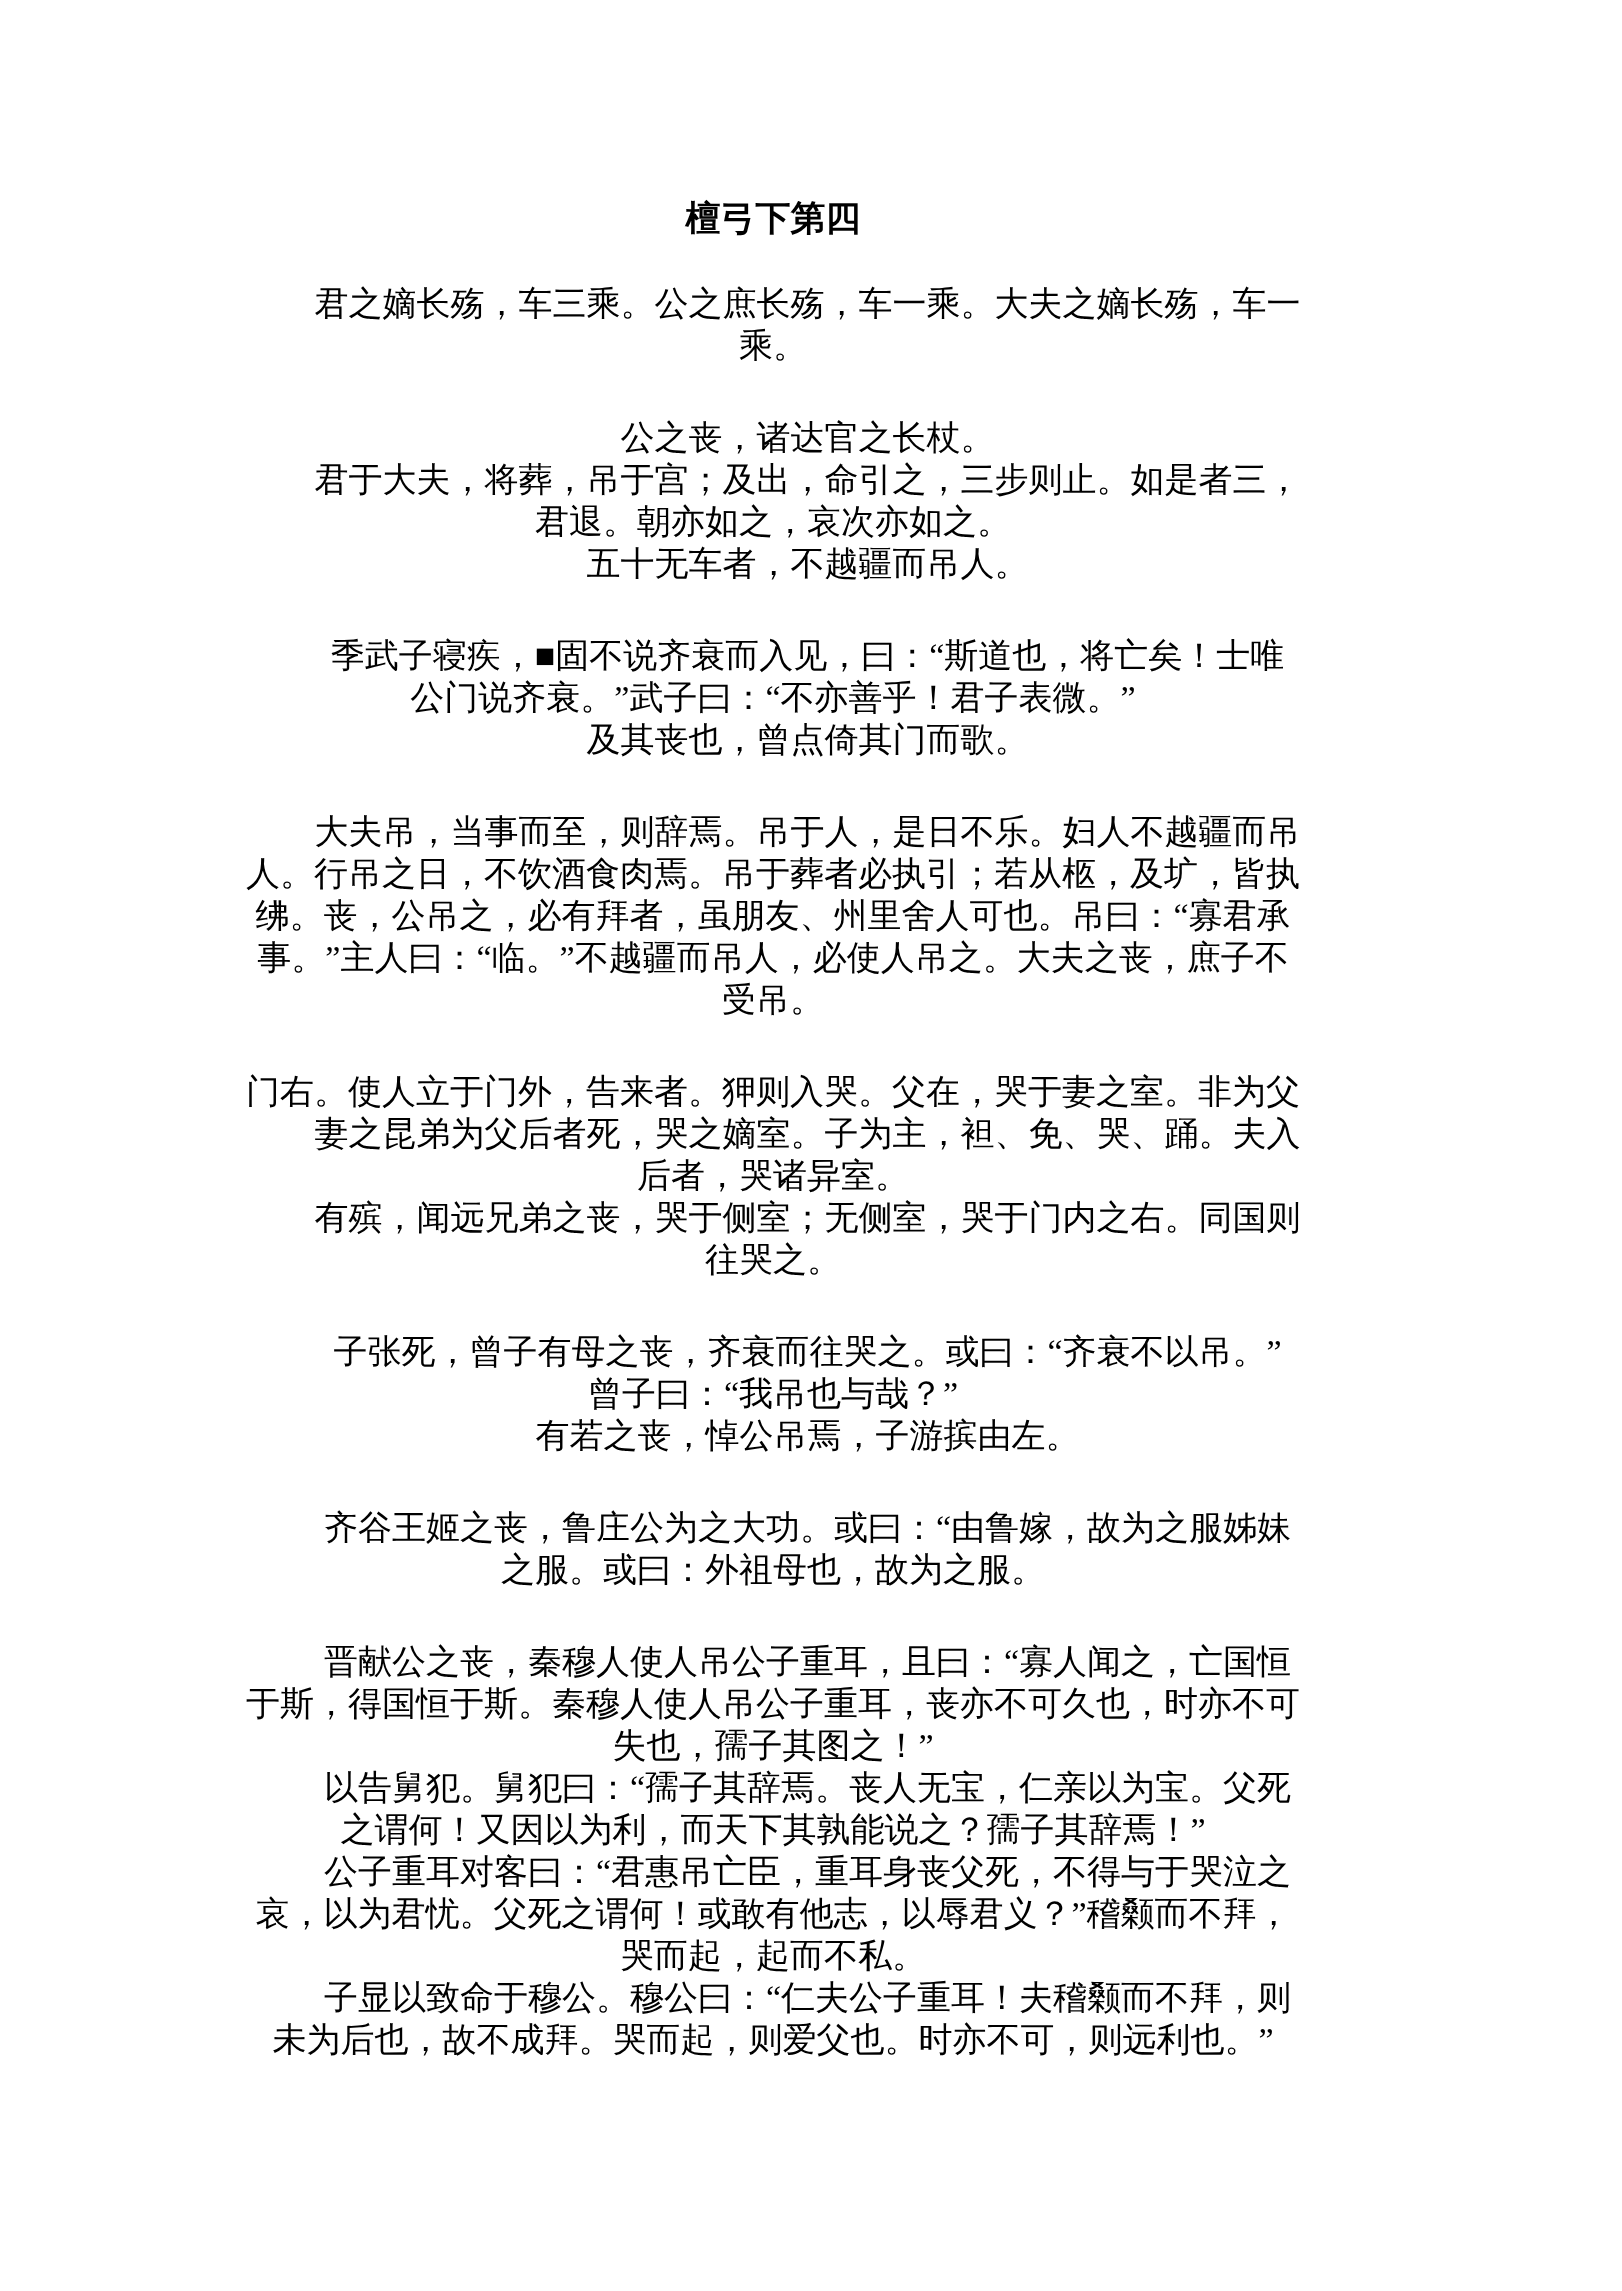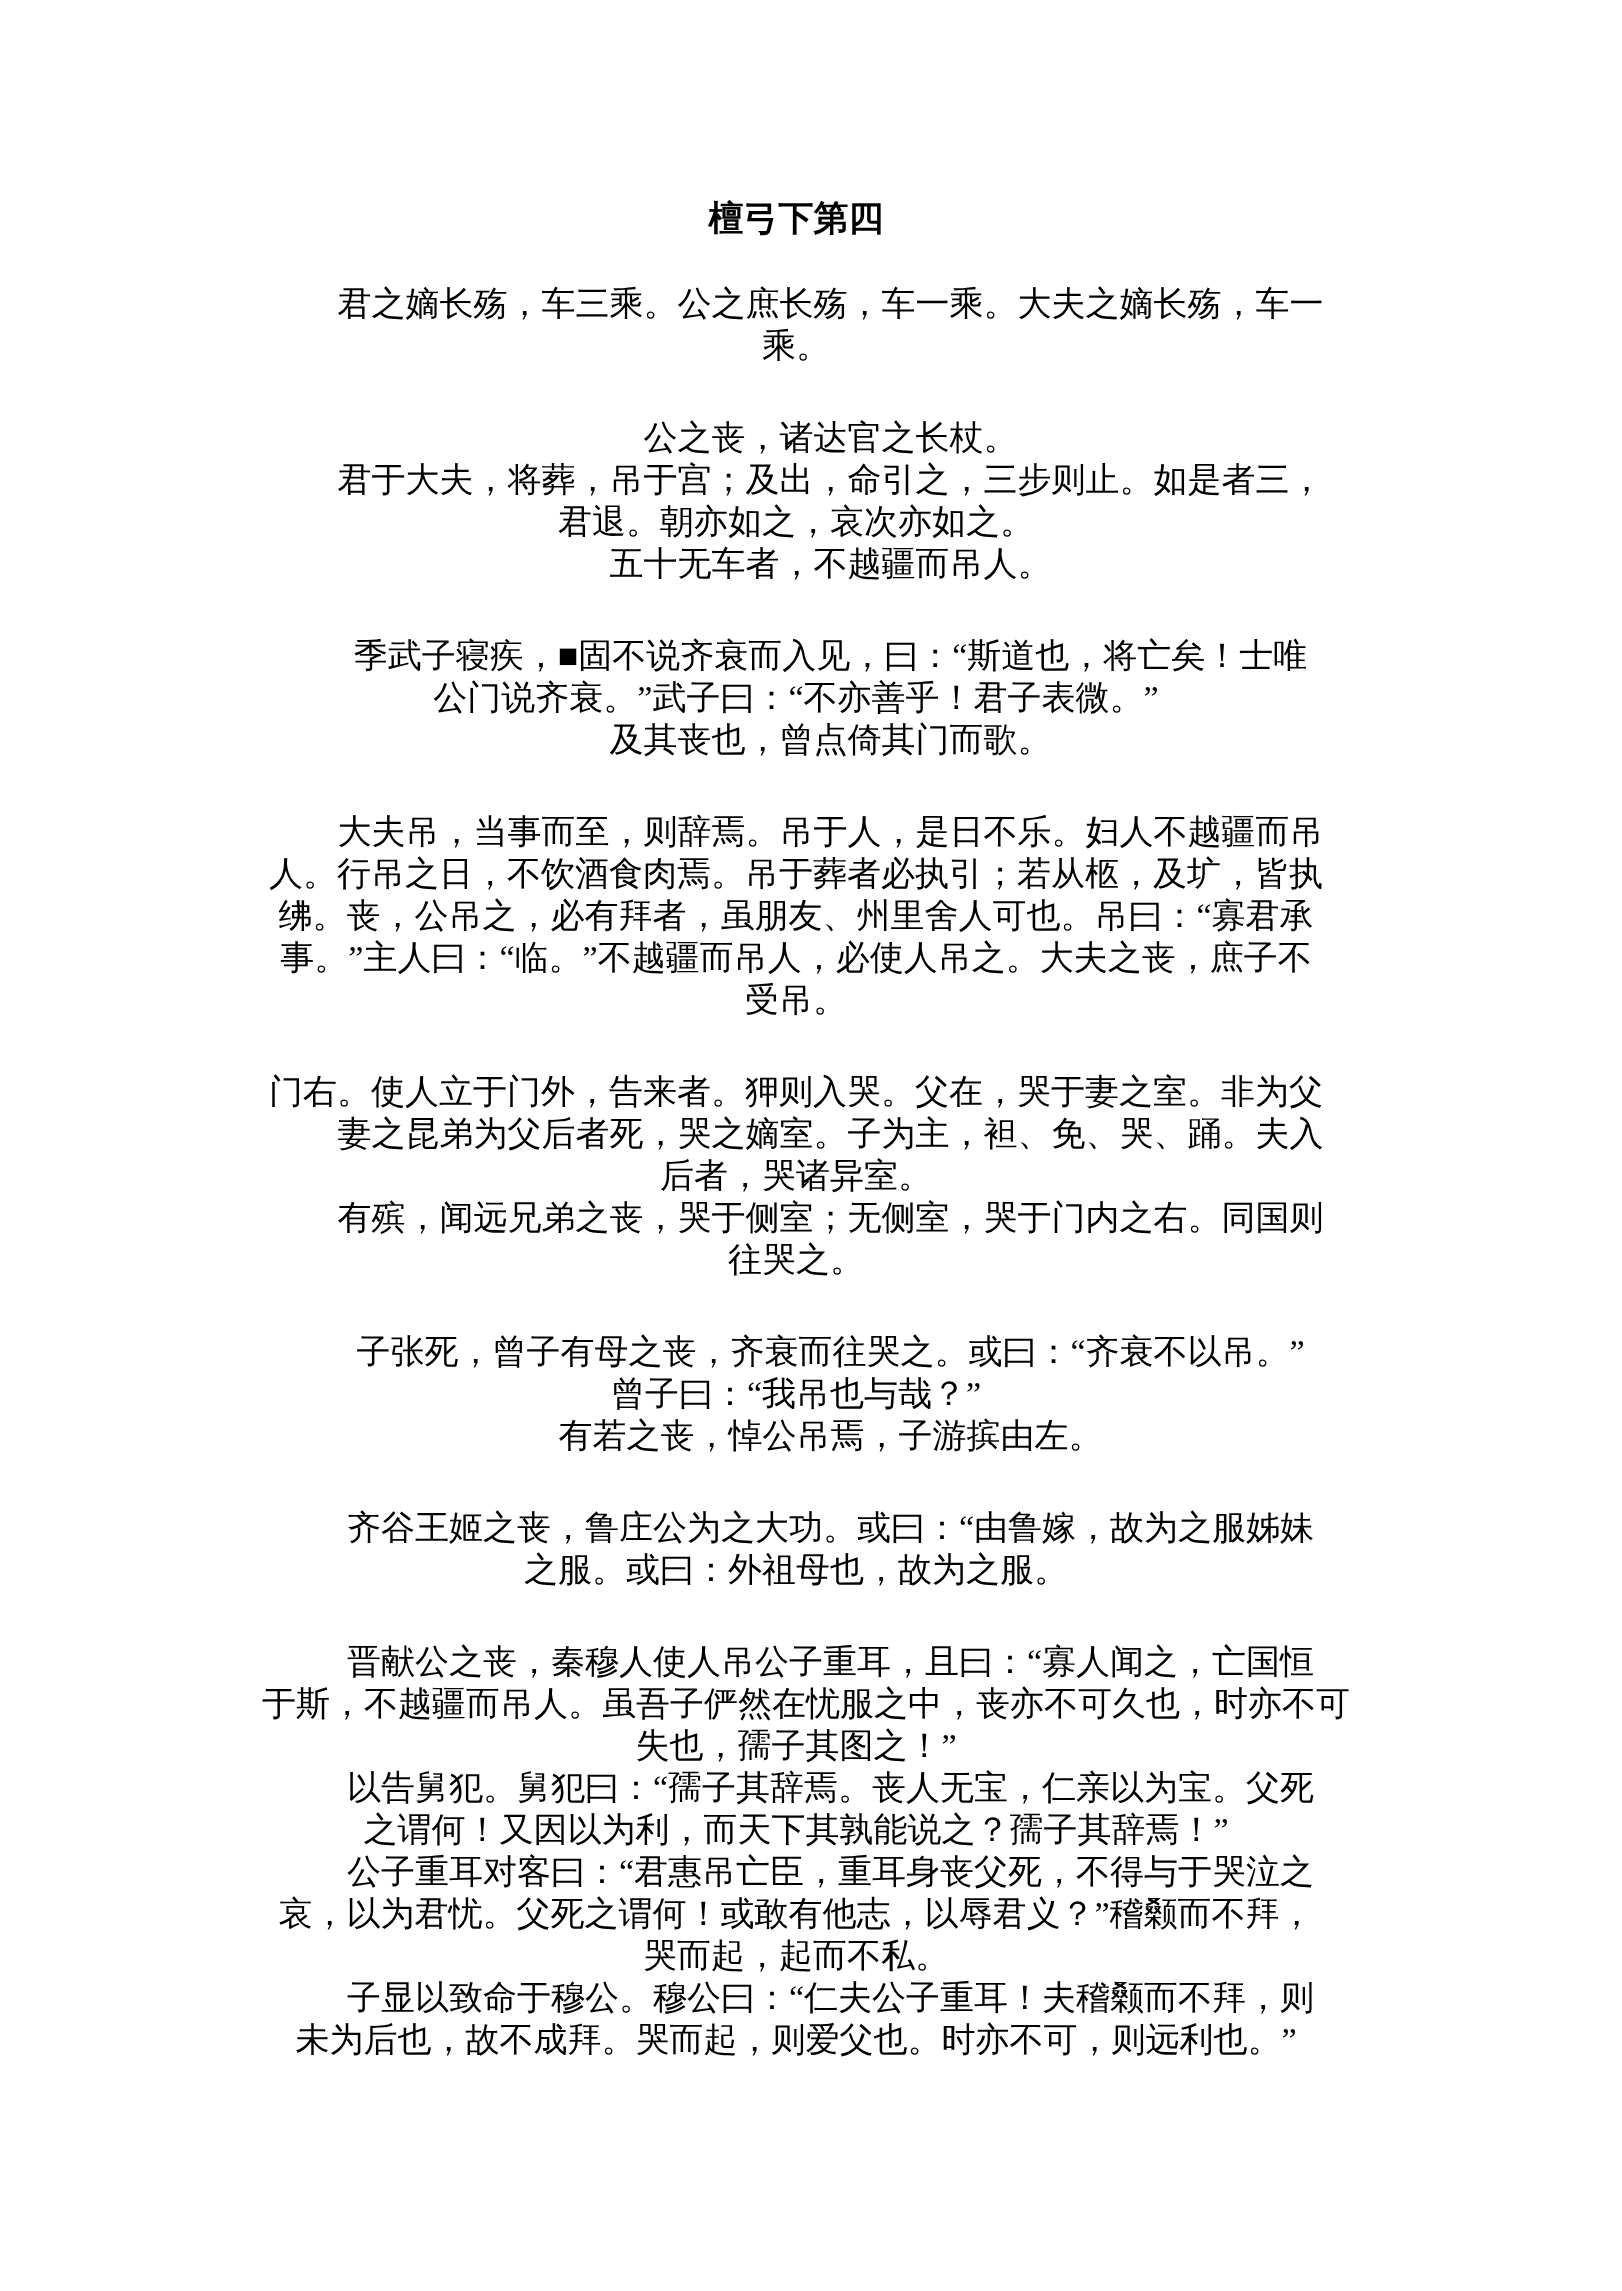--- a/index.html
+++ b/index.html
@@ -7,21 +7,21 @@
     position: relative;
     width: 1622px;
     height: 2292px;
     background: #ffffff;
     overflow: hidden;
     font-family: "Liberation Serif", "DejaVu Serif", serif;
     color: #000000;
   }
   .content {
     position: absolute;
-    left: 262px;
+    left: 239px;
     top: 198px;
     width: 1068px;
     font-size: 34px;
     line-height: 42px;
   }
   .doc-title {
     margin: 0 0 43px 0;
     font-size: 35px;
     font-weight: bold;
     line-height: 42px;
@@ -111,21 +111,21 @@
     <div class="section">
       <p class="para">
         <span class="line first">齐谷王姬之丧，鲁庄公为之大功。或曰：“由鲁嫁，故为之服姊妹</span>
         <span class="line">之服。或曰：外祖母也，故为之服。</span>
       </p>
     </div>
 
     <div class="section">
       <p class="para">
         <span class="line first">晋献公之丧，秦穆人使人吊公子重耳，且曰：“寡人闻之，亡国恒</span>
-        <span class="line">于斯，不越疆而吊人。虽吾子俨然在忧服之中，丧亦不可久也，时亦不可</span>
+        <span class="line">于斯，得国恒于斯。秦穆人使人吊公子重耳，丧亦不可久也，时亦不可</span>
         <span class="line">失也，孺子其图之！”</span>
       </p>
       <p class="para">
         <span class="line first">以告舅犯。舅犯曰：“孺子其辞焉。丧人无宝，仁亲以为宝。父死</span>
         <span class="line">之谓何！又因以为利，而天下其孰能说之？孺子其辞焉！”</span>
       </p>
       <p class="para">
         <span class="line first">公子重耳对客曰：“君惠吊亡臣，重耳身丧父死，不得与于哭泣之</span>
         <span class="line">哀，以为君忧。父死之谓何！或敢有他志，以辱君义？”稽颡而不拜，</span>
         <span class="line">哭而起，起而不私。</span>

